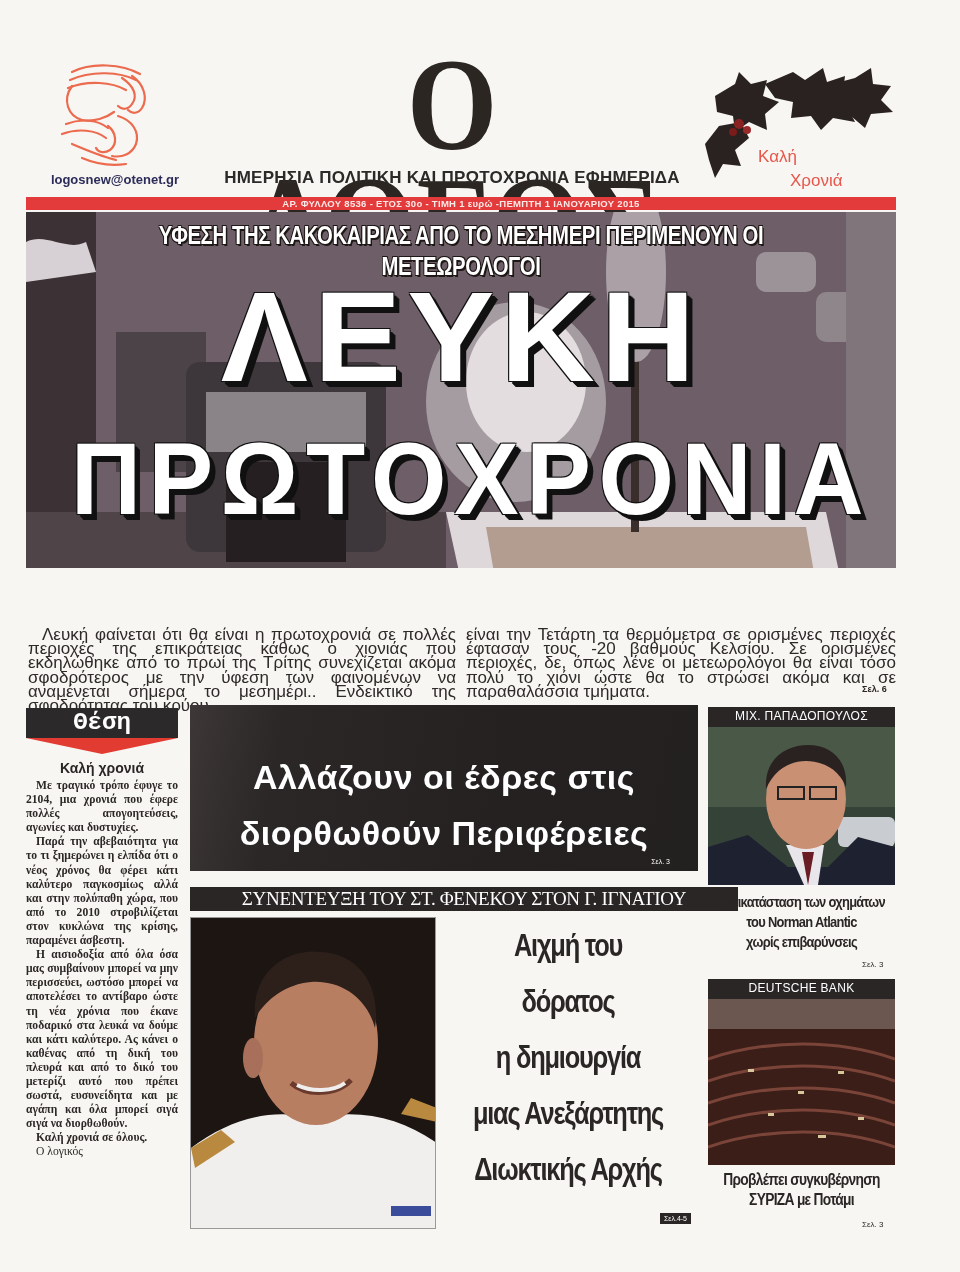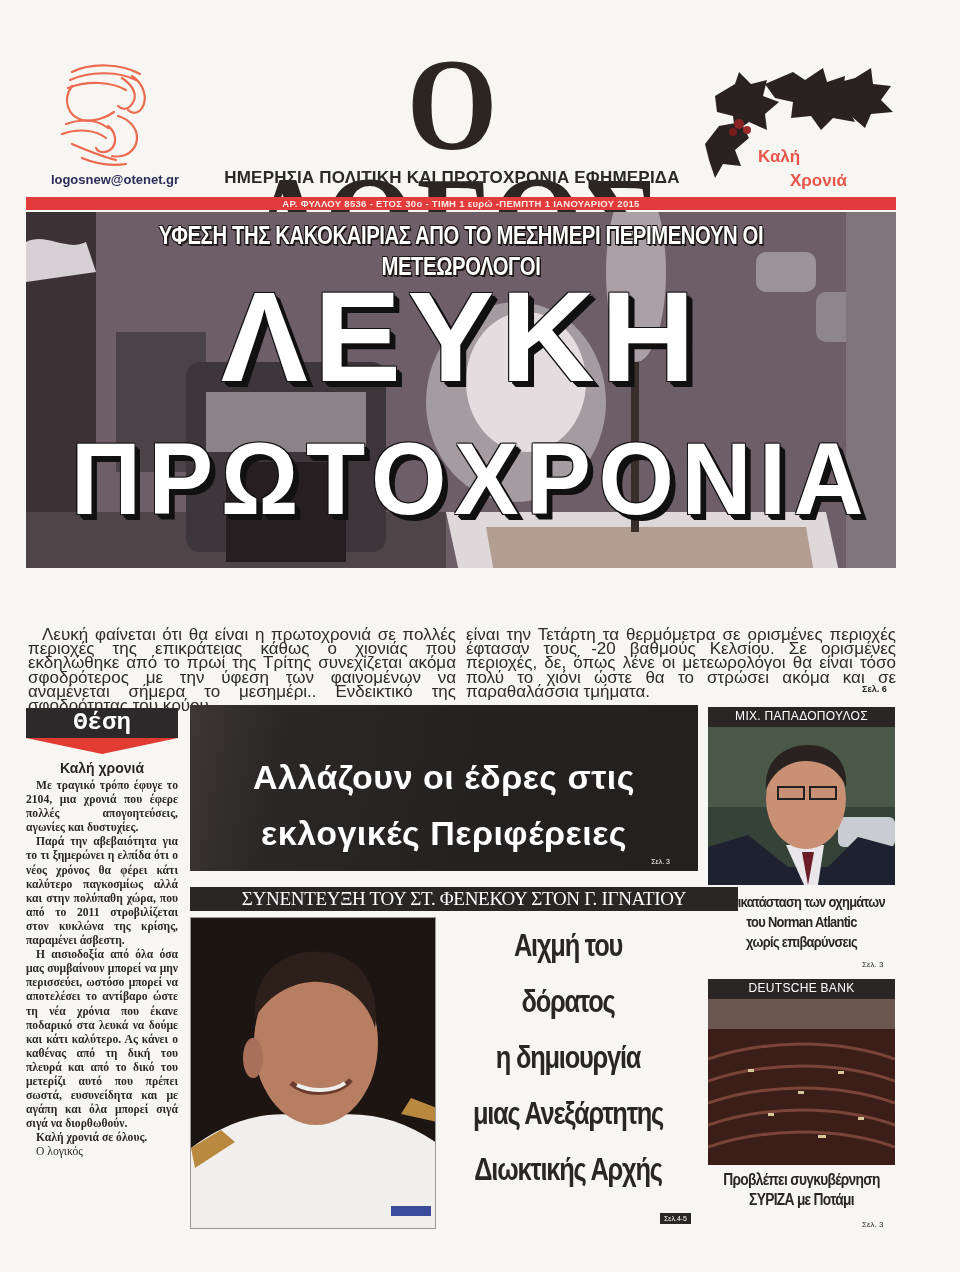--- a/index.html
+++ b/index.html
@@ -9,21 +9,21 @@
   
   .logo-art { position: absolute; left: 52px; top: 60px; width: 100px; height: 110px; }
   .logo-email { position: absolute; left: 30px; top: 172px; width: 170px; text-align: center;
     font-size: 13px; font-weight: bold; color: #2c2c5a; }
   .masthead-title { position: absolute; left: 218px; top: 46px; width: 470px; height: 118px;
     font-family: "Liberation Serif", serif; font-weight: bold; font-size: 132px; line-height: 118px;
     text-align: center; color: #2b2622; letter-spacing: 2px; transform: scaleX(0.88); transform-origin: center; }
   .masthead-sub { position: absolute; left: 222px; top: 168px; width: 460px; text-align: center;
     font-size: 17px; font-weight: bold; color: #2c2a28; letter-spacing: 0.2px; }
   .holly { position: absolute; left: 705px; top: 66px; width: 190px; height: 125px; }
-  .holly-text { position: absolute; left: 758px; top: 145px; font-size: 17px; color: #e8554a; font-weight: bold; line-height: 24px; }
+  .holly-text { position: absolute; left: 758px; top: 145px; font-size: 17px; color: #e8554a; font-weight: normal; line-height: 24px; }
   .holly-text span { display: block; }
   .holly-text .l2 { padding-left: 32px; }
 
   .issue-bar { position: absolute; left: 26px; top: 197px; width: 870px; height: 13px;
     background: #e33b3b; color: #fbe9e6; font-size: 9.5px; font-weight: bold; text-align: center; line-height: 13px; letter-spacing: 0.3px; }
 
   
   .hero { position: absolute; left: 26px; top: 212px; width: 870px; height: 356px; overflow: hidden;
     background: linear-gradient(180deg, #6f5f6a 0%, #6a5a64 30%, #7d7078 60%, #8a8087 100%); }
   .hero svg.scene { position: absolute; left: 0; top: 0; }
@@ -151,30 +151,30 @@
 
 <p class="lead left">Λευκή φαίνεται ότι θα είναι η πρωτοχρονιά σε πολλές περιοχές της επικράτειας κάθως ο χιονιάς που εκδηλώθηκε από το πρωί της Τρίτης συνεχίζεται ακόμα σφοδρότερος με την ύφεση των φαινομένων να αναμένεται σήμερα το μεσημέρι.. Ενδεικτικό της σφοδρότητας του κρύου</p>
 <p class="lead right">είναι την Τετάρτη τα θερμόμετρα σε ορισμένες περιοχές έφτασαν τους -20 βαθμούς Κελσίου. Σε ορισμένες περιοχές, δε, όπως λένε οι μετεωρολόγοι θα είναι τόσο πολύ το χιόνι ώστε θα το στρώσει ακόμα και σε παραθαλάσσια τμήματα.</p>
 <span class="sel lead-ref">Σελ. 6</span>
 
 <div class="thesi">Θέση</div>
 <div class="thesi-arrow"></div>
 <div class="ed-title">Καλή χρονιά</div>
 <div class="ed-body">
   <p>Με τραγικό τρόπο έφυγε το 2104, μια χρονιά που έφερε πολλές απογοητεύσεις, αγωνίες και δυστυχίες.</p>
-  <p>Παρά την αβεβαιότητα για το τι ξημερώνει η ελπίδα ότι ο νέος χρόνος θα φέρει κάτι καλύτερο παγκοσμίως αλλά και στην πολύπαθη χώρα, που από το 2011 στροβιλίζεται στον κυκλώνα της κρίσης, παραμένει άσβεστη.</p>
+  <p>Παρά την αβεβαιότητα για το τι ξημερώνει η ελπίδα ότι ο νέος χρόνος θα φέρει κάτι καλύτερο παγκοσμίως αλλά και στην πολύπαθη χώρα, που από το 2010 στροβιλίζεται στον κυκλώνα της κρίσης, παραμένει άσβεστη.</p>
   <p>Η αισιοδοξία από όλα όσα μας συμβαίνουν μπορεί να μην περισσεύει, ωστόσο μπορεί να αποτελέσει το αντίβαρο ώστε τη νέα χρόνια που έκανε ποδαρικό στα λευκά να δούμε και κάτι καλύτερο. Ας κάνει ο καθένας από τη δική του πλευρά και από το δικό του μετερίζι αυτό που πρέπει σωστά, ευσυνείδητα και με αγάπη και όλα μπορεί σιγά σιγά να διορθωθούν.</p>
   <p>Καλή χρονιά σε όλους.</p>
   <p class="ed-sign">Ο λογικός</p>
 </div>
 
 <div class="census">
   <div class="census-title">
     <div>Αλλάζουν οι έδρες στις</div>
-    <div>εκλογικές Περιφέρειες</div>
+    <div>διορθωθούν Περιφέρειες</div>
   </div>
   <span class="census-ref">Σελ. 3</span>
 </div>
 
 <div class="interview-bar">ΣΥΝΕΝΤΕΥΞΗ ΤΟΥ ΣΤ. ΦΕΝΕΚΟΥ ΣΤΟΝ Γ. ΙΓΝΑΤΙΟΥ</div>
 <div class="portrait">
   <svg width="246" height="312" viewBox="0 0 246 312">
     <rect width="246" height="312" fill="#1d1512"></rect>
     <path d="M0 230 C40 200 80 190 123 200 C170 190 210 200 246 225 L246 312 L0 312 Z" fill="#f1efee"></path>
     <path d="M0 230 L30 212 L44 224 L4 250 Z" fill="#b8893f"></path>

